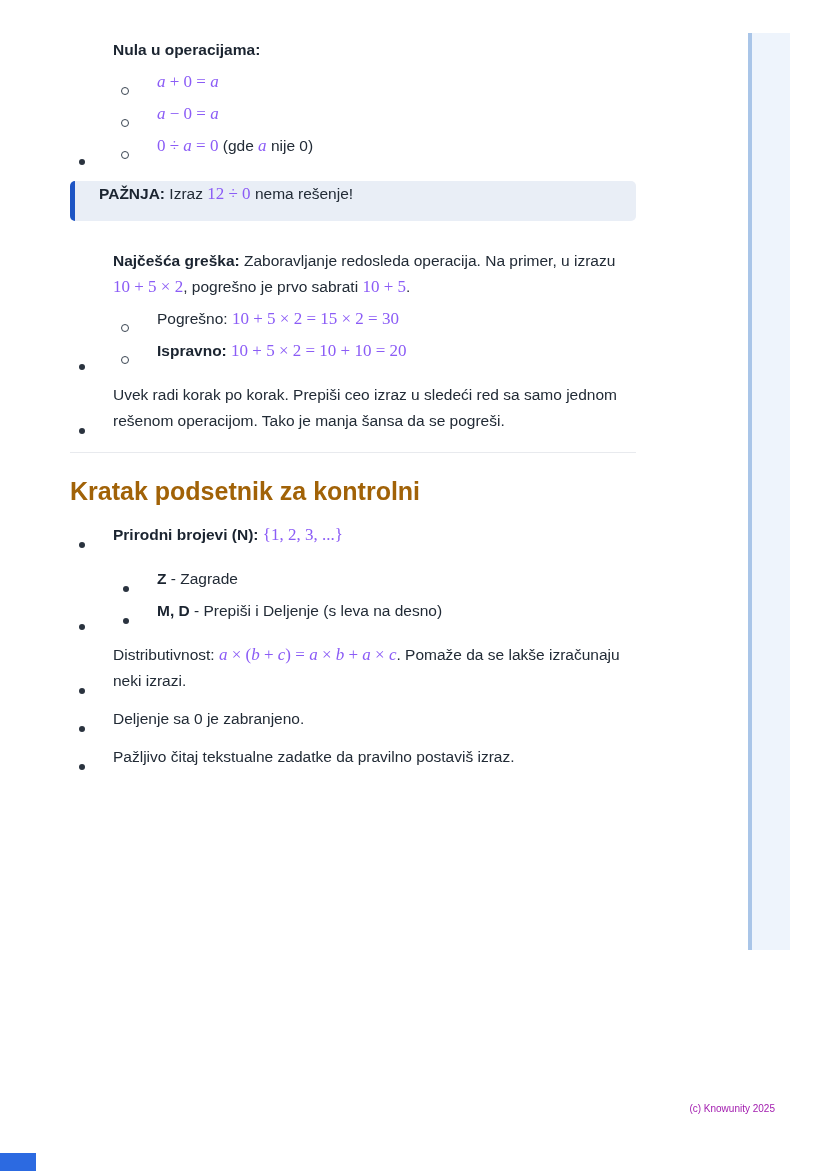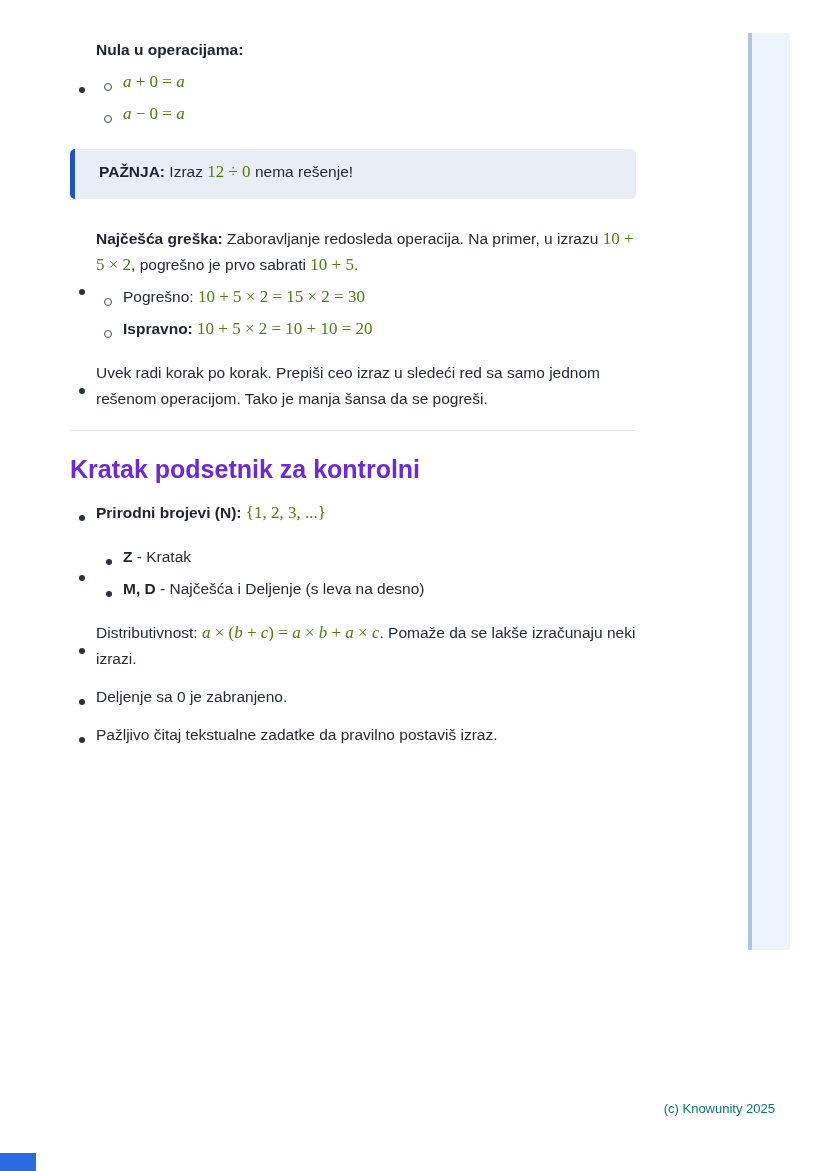--- a/index.html
+++ b/index.html
@@ -9,71 +9,75 @@
     position: relative; overflow: hidden;
     background: #ffffff;
     font-family: "Liberation Sans", sans-serif;
     color: #222b36;
   }
   .content {
     position: absolute; left: 70px; top: 37px; width: 566px;
     font-size: 15.5px; line-height: 26px;
   }
   strong { font-weight: 700; color: #1b2430; }
-  .math { font-family: "Liberation Serif", serif; font-size: 17px; color: #4d7c0f; }
+  .math { font-family: "Liberation Serif", serif; font-size: 17px; color: #8b5cf6; }
   .mi { font-style: italic; }
   .list { }
-  .li { display: flex; align-items: center; }
+  .li { display: flex; align-items: flex-end; gap: 17px; }
   .lvl0 > .li { margin-bottom: 12px; }
   .marker {
     flex: 0 0 auto; width: 6px; height: 6px; border-radius: 50%;
     background: #2a333f; margin: 10px 11px 0 9px;
   }
   .marker.circle {
     background: transparent; border: 1.4px solid #3a4552;
     width: 8px; height: 8px; margin-top: 9px; margin-left: 8px;
   }
   .lvl1 { margin-top: 6px; }
   .lvl1 .li { margin-bottom: 6px; }
   .lvl1 .marker.disc { width: 6px; height: 6px; margin-left: 10px; }
   .li-body { flex: 1; }
   .callout {
     background: #e9eef6; border-left: 5px solid #1e55c4; border-radius: 5px;
-    padding: 10px 18px 14px 24px; margin: 16px 0 27px 0;
+    padding: 0 18px 14px 24px; margin: 16px 0 27px 0;
   }
   .hr { border-top: 1px solid #e8eaee; margin-top: 18px; height: 0; }
   .heading {
     font-size: 25px; line-height: 30px; font-weight: 700;
-    color: #6d28d9; margin: 23px 0 16px 0;
+    color: #a16207; margin: 23px 0 16px 0;
   }
   .side-bar {
     position: absolute; top: 33px; right: 38px; width: 42px; height: 917px;
     background: #eef4fc; border-left: 4px solid #a9c5e8;
   }
   .footer {
     position: absolute; top: 1101px; right: 53px;
-    font-size: 13px; line-height: 16px; color: #0f766e;
+    font-size: 10px; line-height: 16px; color: #a21caf;
   }
   .corner { position: absolute; left: 0; bottom: 0; width: 36px; height: 18px; background: #2c6ae1; }
 </style>
 </head>
 <body>
 
 <div class="content">
     <div class="list lvl0">
       <div class="li">
         <span class="marker disc"></span>
         <div class="li-body"><strong>Nula u operacijama:</strong><div class="list lvl1">
             <div class="li">
               <span class="marker circle"></span>
               <div class="li-body"><span class="math"><span class="mi">a</span><span> </span><span>+</span><span> </span><span>0</span><span> </span><span>=</span><span> </span><span class="mi">a</span></span></div>
             </div>
             <div class="li">
               <span class="marker circle"></span>
               <div class="li-body"><span class="math"><span class="mi">a</span><span> </span><span>−</span><span> </span><span>0</span><span> </span><span>=</span><span> </span><span class="mi">a</span></span></div>
+            </div>
+            <div class="li">
+              <span class="marker circle"></span>
+              <div class="li-body"><span class="math"><span>0</span><span> </span><span>÷</span><span> </span><span class="mi">a</span><span> </span><span>=</span><span> </span><span>0</span></span><span> (gde </span><span class="math"><span class="mi">a</span></span><span> nije 0)</span></div>
             </div>
           </div></div>
       </div>
     </div>
     <div class="callout">
       <div><strong>PAŽNJA:</strong><span> Izraz </span><span class="math"><span>1</span><span>2</span><span> </span><span>÷</span><span> </span><span>0</span></span><span> nema rešenje!</span></div>
     </div>
     <div class="list lvl0">
       <div class="li">
         <span class="marker disc"></span>
@@ -98,25 +102,25 @@
     <div class="list lvl0">
       <div class="li">
         <span class="marker disc"></span>
         <div class="li-body"><strong>Prirodni brojevi (N):</strong><span> </span><span class="math"><span>{</span><span>1</span><span>,</span><span> </span><span>2</span><span>,</span><span> </span><span>3</span><span>,</span><span> </span><span>.</span><span>.</span><span>.</span><span>}</span></span></div>
       </div>
       <div class="li">
         <span class="marker disc"></span>
         <div class="li-body"><div class="list lvl1">
             <div class="li">
               <span class="marker disc"></span>
-              <div class="li-body"><strong>Z</strong><span> - Kratak</span></div>
+              <div class="li-body"><strong>Z</strong><span> - Zagrade</span></div>
             </div>
             <div class="li">
               <span class="marker disc"></span>
-              <div class="li-body"><strong>M, D</strong><span> - Najčešća i Deljenje (s leva na desno)</span></div>
+              <div class="li-body"><strong>M, D</strong><span> - Prepiši i Deljenje (s leva na desno)</span></div>
             </div>
           </div></div>
       </div>
       <div class="li">
         <span class="marker disc"></span>
         <div class="li-body"><span>Distributivnost: </span><span class="math"><span class="mi">a</span><span> </span><span>×</span><span> </span><span>(</span><span class="mi">b</span><span> </span><span>+</span><span> </span><span class="mi">c</span><span>)</span><span> </span><span>=</span><span> </span><span class="mi">a</span><span> </span><span>×</span><span> </span><span class="mi">b</span><span> </span><span>+</span><span> </span><span class="mi">a</span><span> </span><span>×</span><span> </span><span class="mi">c</span></span><span>. Pomaže da se lakše izračunaju neki izrazi.</span></div>
       </div>
       <div class="li">
         <span class="marker disc"></span>
         <div class="li-body"><span>Deljenje sa 0 je zabranjeno.</span></div>

